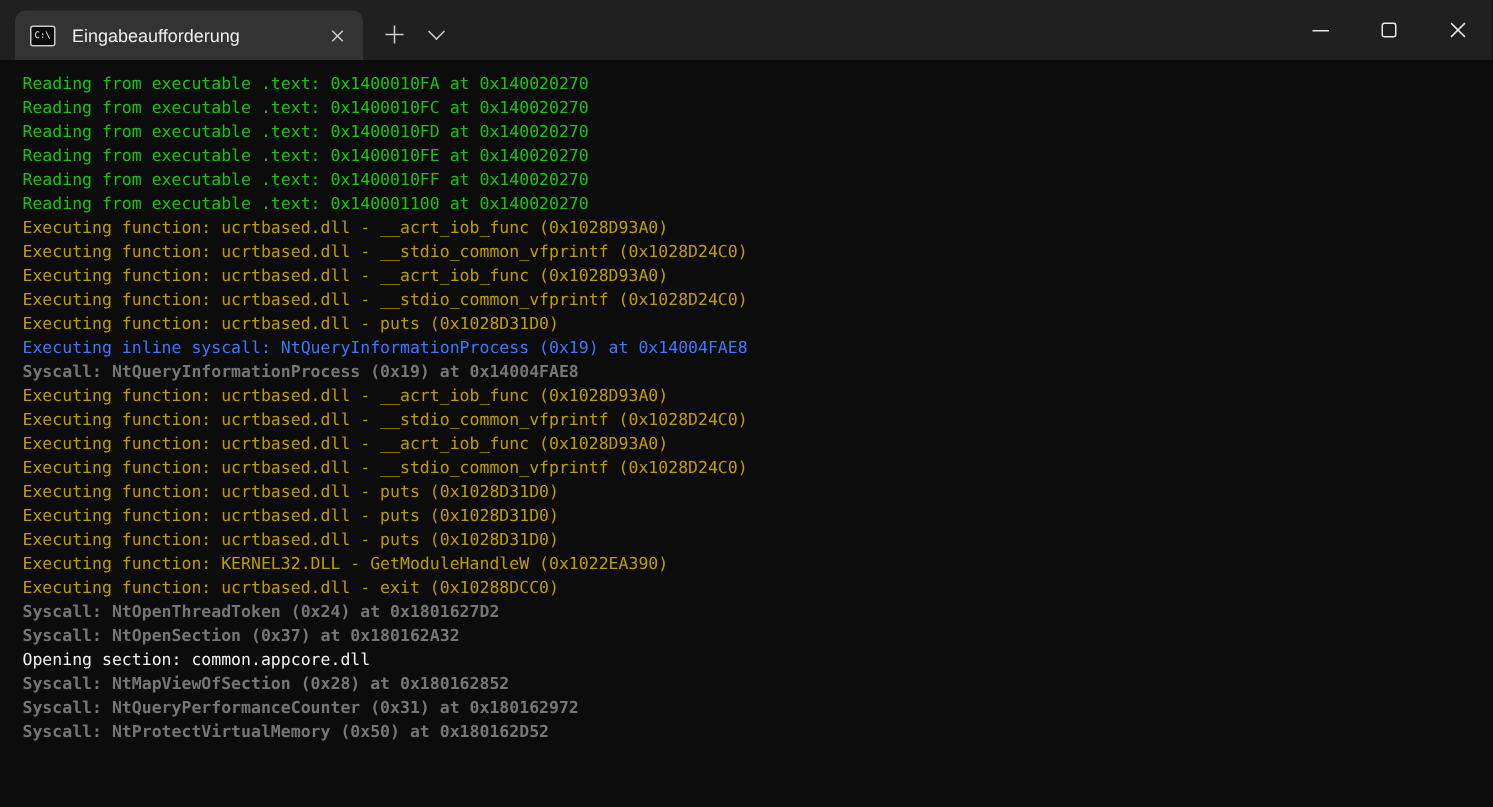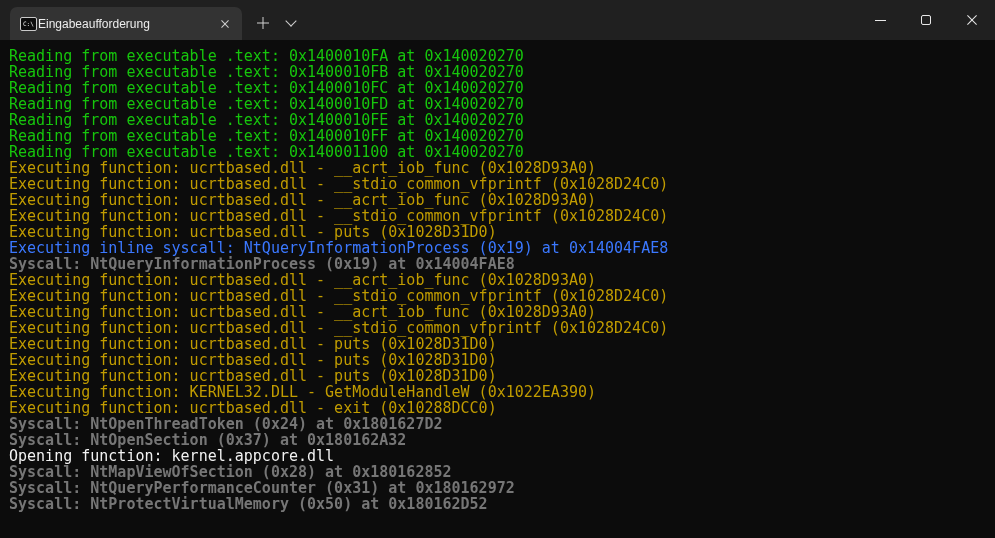--- a/index.html
+++ b/index.html
@@ -17,21 +17,21 @@
   .titlebar {
     height: 40px; flex-shrink: 0;
     background: var(--bg-titlebar, #202020);
     display: flex; align-items: flex-end;
   }
   .tab {
     height: 33px; width: 232px; margin-left: 10px;
     background: var(--bg-tab, #333333);
     border-radius: 7px 7px 0 0;
     display: flex; align-items: center;
-    padding: 0 6px 0 10px; gap: 1px;
+    padding: 0 6px 0 10px; gap: 11px;
   }
   .cmd-icon {
     width: 17px; height: 14px; flex-shrink: 0;
     border: 1px solid #C9C9C9; border-radius: 2px;
     background: #0C0C0C; color: #EDEDED;
     font-family: "DejaVu Sans Mono", monospace;
     font-size: 6px; line-height: 12px; padding-left: 2px;
     overflow: hidden;
   }
   .tab-title {
@@ -74,21 +74,21 @@
   .win-btn { width: 46px; height: 40px; }
   .minimize-icon { width: 11px; height: 1px; background: #E8E8E8; }
   .maximize-icon { width: 10px; height: 10px; border: 1px solid #E8E8E8; border-radius: 2px; }
 
   
   .terminal {
     flex: 1; overflow: hidden;
     background: var(--bg-terminal, #0C0C0C);
     padding: 8px 9px;
     font-family: "DejaVu Sans Mono", "Liberation Mono", monospace;
-    font-size: 15px; line-height: 16px;
+    font-size: 11px; line-height: 16px; margin-left: 6px;
   }
   .term-line { white-space: pre; }
   .c-green  { color: var(--col-green,  #16C60C); }
   .c-yellow { color: var(--col-yellow, #C19C00); }
   .c-blue   { color: var(--col-blue,   #3B78FF); }
   .c-gray   { color: var(--col-gray,   #767676); font-weight: bold; }
   .c-white  { color: var(--col-white,  #F2F2F2); }
 </style>
 </head>
 <body>
@@ -123,21 +123,20 @@
     </button>
     <button class="icon-btn win-btn">
       <span class="x-icon large"></span>
     </button>
 
   </div>
 
   <div class="terminal">
     <div>
         <div class="term-line c-green">Reading from executable .text: 0x1400010FA at 0x140020270</div>
-        <div class="term-line c-green">Reading from executable .text: 0x1400010FB at 0x140020270</div>
         <div class="term-line c-green">Reading from executable .text: 0x1400010FC at 0x140020270</div>
         <div class="term-line c-green">Reading from executable .text: 0x1400010FD at 0x140020270</div>
         <div class="term-line c-green">Reading from executable .text: 0x1400010FE at 0x140020270</div>
         <div class="term-line c-green">Reading from executable .text: 0x1400010FF at 0x140020270</div>
         <div class="term-line c-green">Reading from executable .text: 0x140001100 at 0x140020270</div>
         <div class="term-line c-yellow">Executing function: ucrtbased.dll - __acrt_iob_func (0x1028D93A0)</div>
         <div class="term-line c-yellow">Executing function: ucrtbased.dll - __stdio_common_vfprintf (0x1028D24C0)</div>
         <div class="term-line c-yellow">Executing function: ucrtbased.dll - __acrt_iob_func (0x1028D93A0)</div>
         <div class="term-line c-yellow">Executing function: ucrtbased.dll - __stdio_common_vfprintf (0x1028D24C0)</div>
         <div class="term-line c-yellow">Executing function: ucrtbased.dll - puts (0x1028D31D0)</div>
@@ -147,20 +146,20 @@
         <div class="term-line c-yellow">Executing function: ucrtbased.dll - __stdio_common_vfprintf (0x1028D24C0)</div>
         <div class="term-line c-yellow">Executing function: ucrtbased.dll - __acrt_iob_func (0x1028D93A0)</div>
         <div class="term-line c-yellow">Executing function: ucrtbased.dll - __stdio_common_vfprintf (0x1028D24C0)</div>
         <div class="term-line c-yellow">Executing function: ucrtbased.dll - puts (0x1028D31D0)</div>
         <div class="term-line c-yellow">Executing function: ucrtbased.dll - puts (0x1028D31D0)</div>
         <div class="term-line c-yellow">Executing function: ucrtbased.dll - puts (0x1028D31D0)</div>
         <div class="term-line c-yellow">Executing function: KERNEL32.DLL - GetModuleHandleW (0x1022EA390)</div>
         <div class="term-line c-yellow">Executing function: ucrtbased.dll - exit (0x10288DCC0)</div>
         <div class="term-line c-gray">Syscall: NtOpenThreadToken (0x24) at 0x1801627D2</div>
         <div class="term-line c-gray">Syscall: NtOpenSection (0x37) at 0x180162A32</div>
-        <div class="term-line c-white">Opening function: kernel.appcore.dll</div>
+        <div class="term-line c-white">Opening section: common.appcore.dll</div>
         <div class="term-line c-gray">Syscall: NtMapViewOfSection (0x28) at 0x180162852</div>
         <div class="term-line c-gray">Syscall: NtQueryPerformanceCounter (0x31) at 0x180162972</div>
         <div class="term-line c-gray">Syscall: NtProtectVirtualMemory (0x50) at 0x180162D52</div>
       </div>
   </div>
 
 </div>
 
 </body></html>

